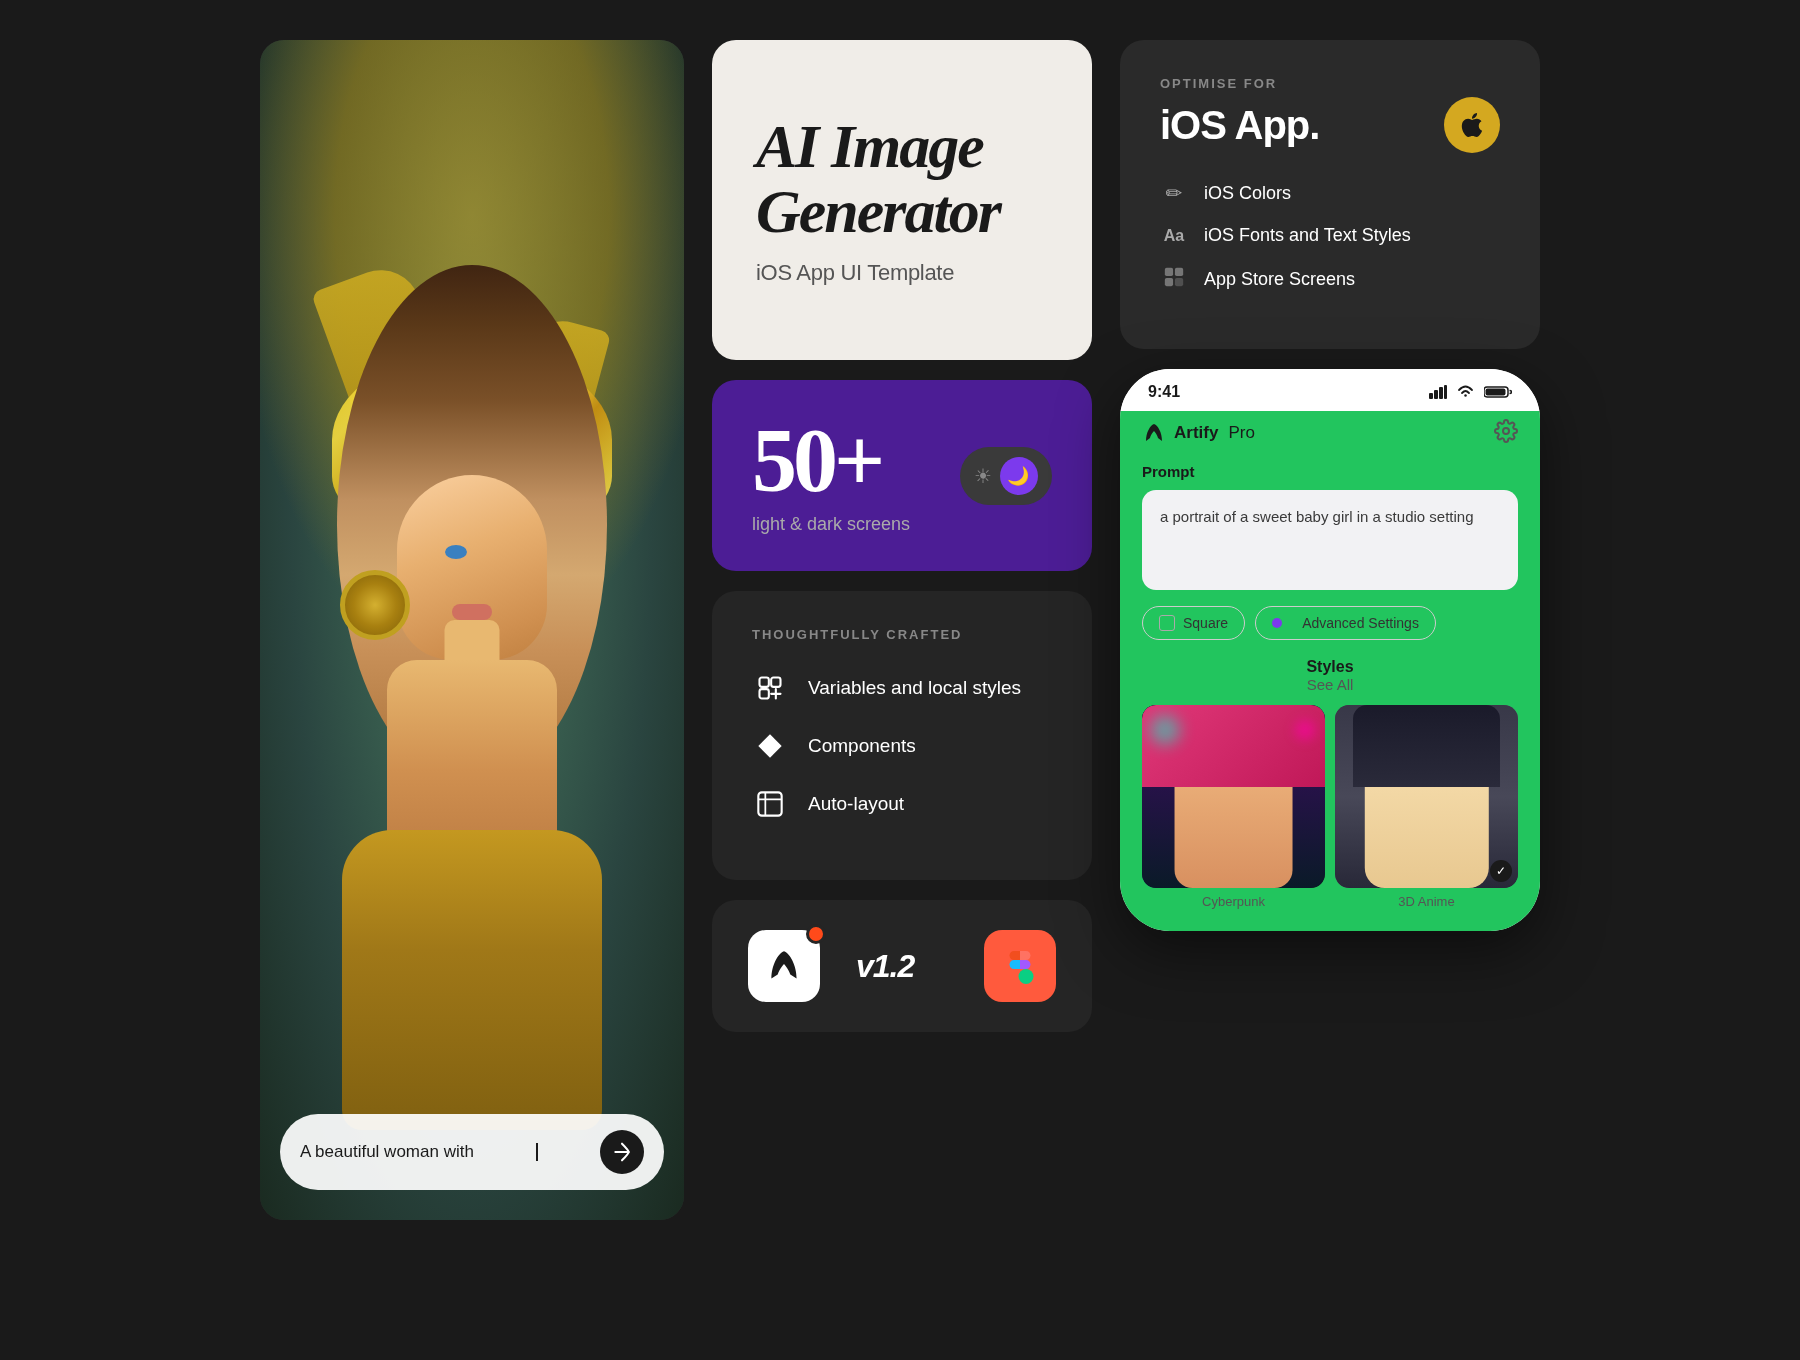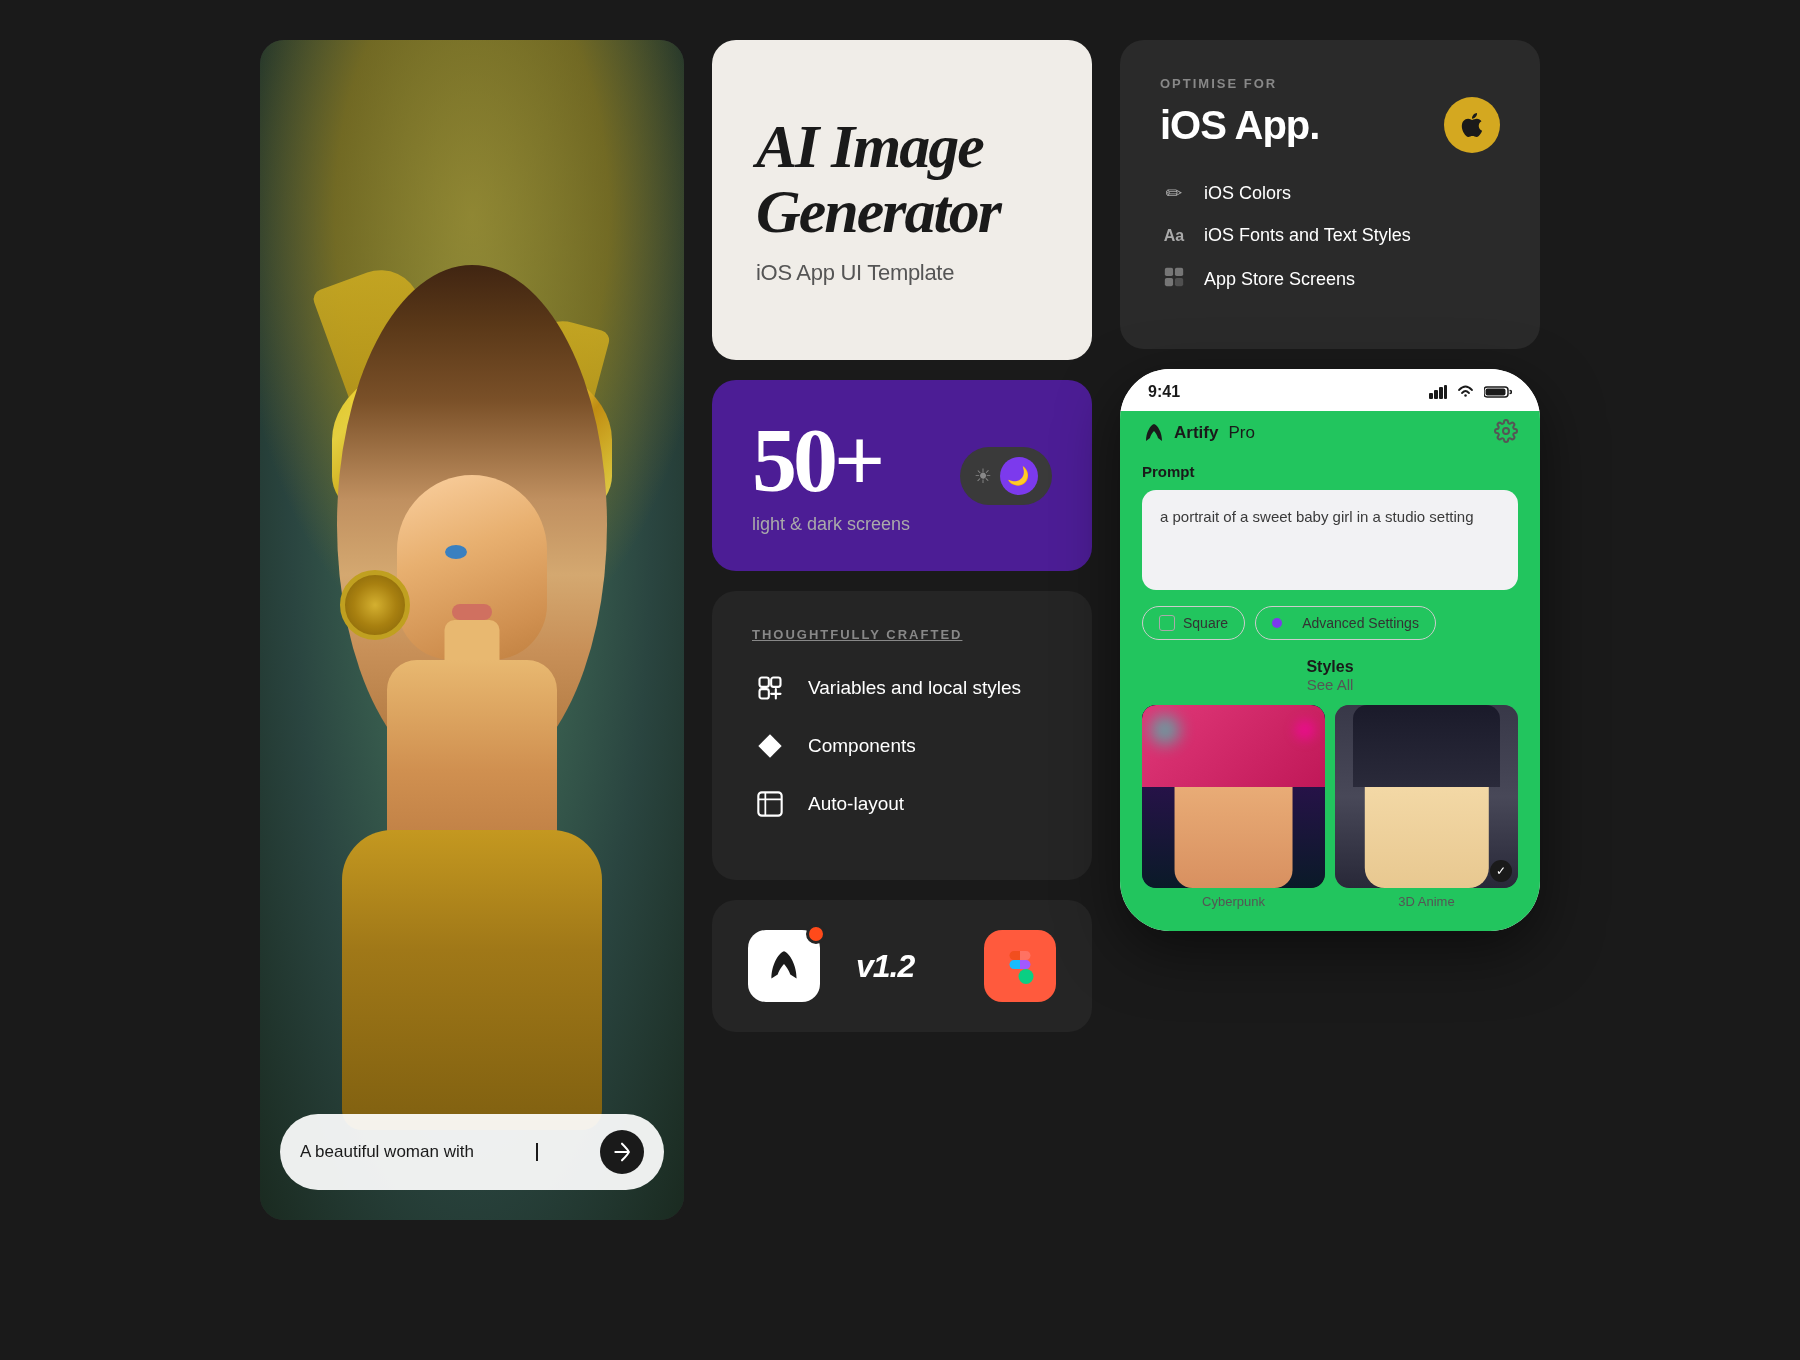--- a/index.html
+++ b/index.html
@@ -176,21 +176,20 @@
       padding: 36px 40px;
     }
 
     .features-label {
       font-size: 13px;
       letter-spacing: 2px;
       color: #888;
       margin-bottom: 28px;
       font-weight: 600;
       text-transform: uppercase;
-      text-decoration: underline;
     }
 
     .feature-item {
       display: flex;
       align-items: center;
       gap: 20px;
       margin-bottom: 22px;
       color: white;
       font-size: 20px;
       font-weight: 400;

